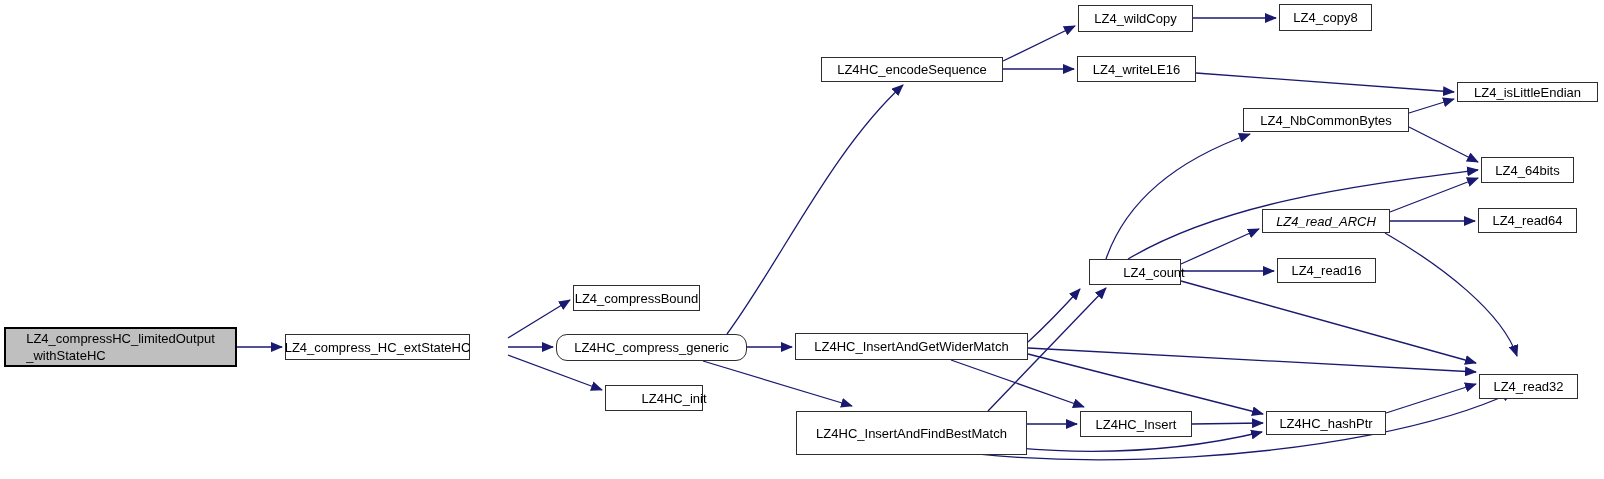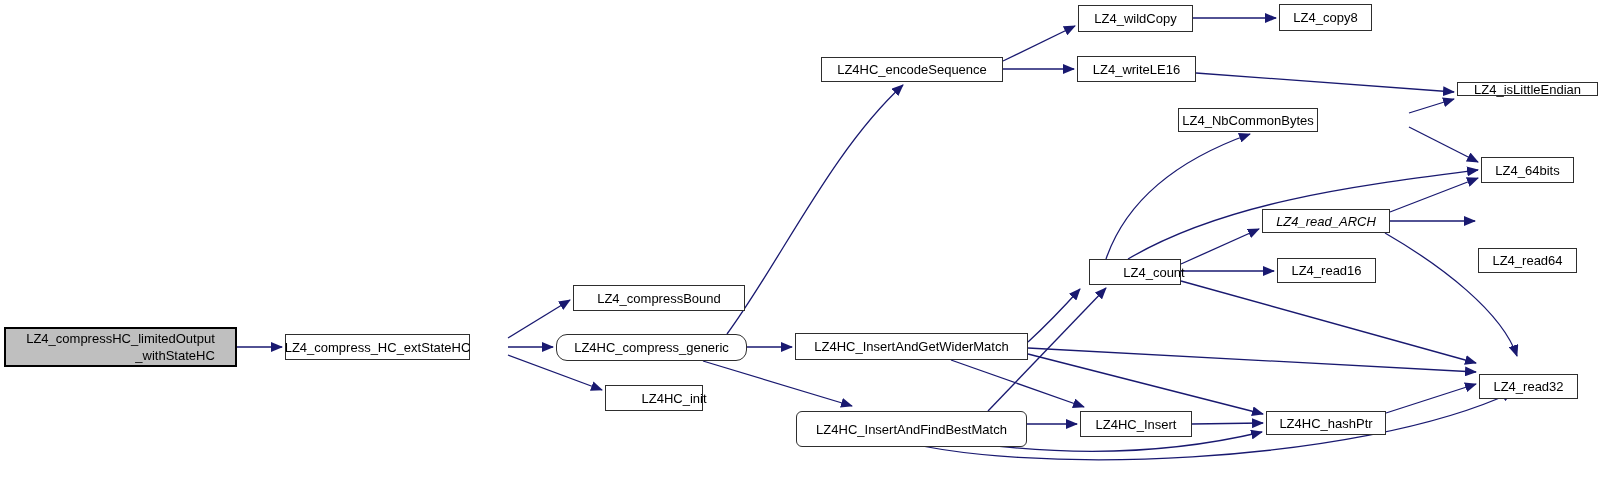--- a/index.html
+++ b/index.html
@@ -16,21 +16,21 @@
     position: absolute;
     box-sizing: border-box;
     background: #ffffff;
     border: 1px solid #2e2e2e;
     color: #000000;
     font-size: 13px;
     line-height: 17px;
     display: flex;
     align-items: center;
     justify-content: center;
-    text-align: right;
+    text-align: left;
     white-space: pre-line;
     cursor: pointer;
     z-index: 2;
   }
   .node.highlight {
     background: #bfbfbf;
     border: 2px solid #000000;
   }
 </style>
 </head>
@@ -71,32 +71,32 @@
       <path d="M988,411 L1106,288" fill="none" stroke="#191970" stroke-width="1.3" marker-end="url(#arrow)"></path>
       <path d="M1027,424 L1077,424" fill="none" stroke="#191970" stroke-width="1.3" marker-end="url(#arrow)"></path>
       <path d="M935,437 Q1110,468 1262,432" fill="none" stroke="#191970" stroke-width="1.3" marker-end="url(#arrow)"></path>
       <path d="M885,437 C1020,478 1360,464 1513,392" fill="none" stroke="#191970" stroke-width="1.3" marker-end="url(#arrow)"></path>
       <path d="M1192,424 L1263,423" fill="none" stroke="#191970" stroke-width="1.3" marker-end="url(#arrow)"></path>
       <path d="M1386,413 L1476,384" fill="none" stroke="#191970" stroke-width="1.3" marker-end="url(#arrow)"></path>
     </svg>
     <div class="node highlight" style="left: 4px; top: 327px; width: 233px; height: 40px;">LZ4_compressHC_limitedOutput
 _withStateHC</div>
     <div class="node" style="left: 285px; top: 334px; width: 185px; height: 26px;">LZ4_compress_HC_extStateHC</div>
-    <div class="node" style="left: 573px; top: 285px; width: 172px; height: 26px;">LZ4_compressBound</div>
+    <div class="node" style="left: 573px; top: 285px; width: 127px; height: 26px;">LZ4_compressBound</div>
     <div class="node" style="left: 556px; top: 334px; width: 191px; height: 27px; border-radius: 11px;">LZ4HC_compress_generic</div>
     <div class="node" style="left: 605px; top: 385px; width: 98px; height: 26px; padding-left: 40px;">LZ4HC_init</div>
     <div class="node" style="left: 821px; top: 57px; width: 182px; height: 25px;">LZ4HC_encodeSequence</div>
     <div class="node" style="left: 1078px; top: 5px; width: 115px; height: 27px;">LZ4_wildCopy</div>
     <div class="node" style="left: 1279px; top: 4px; width: 93px; height: 27px;">LZ4_copy8</div>
     <div class="node" style="left: 1077px; top: 56px; width: 119px; height: 26px;">LZ4_writeLE16</div>
-    <div class="node" style="left: 1457px; top: 82px; width: 141px; height: 14px;">LZ4_isLittleEndian</div>
-    <div class="node" style="left: 1178px; top: 108px; width: 140px; height: 24px;">LZ4_NbCommonBytes</div>
+    <div class="node" style="left: 1457px; top: 82px; width: 141px; height: 20px;">LZ4_isLittleEndian</div>
+    <div class="node" style="left: 1243px; top: 108px; width: 166px; height: 24px;">LZ4_NbCommonBytes</div>
     <div class="node" style="left: 1481px; top: 157px; width: 93px; height: 26px;">LZ4_64bits</div>
     <div class="node" style="left: 1262px; top: 209px; width: 128px; height: 24px; font-style: italic;">LZ4_read_ARCH</div>
-    <div class="node" style="left: 1478px; top: 208px; width: 99px; height: 25px; margin-top: 40px;">LZ4_read64</div>
+    <div class="node" style="left: 1478px; top: 208px; width: 99px; height: 25px;">LZ4_read64</div>
     <div class="node" style="left: 1089px; top: 259px; width: 92px; height: 26px; padding-left: 38px;">LZ4_count</div>
     <div class="node" style="left: 1277px; top: 258px; width: 99px; height: 25px;">LZ4_read16</div>
     <div class="node" style="left: 1479px; top: 360px; width: 99px; height: 25px; margin-top: 14px;">LZ4_read32</div>
     <div class="node" style="left: 795px; top: 333px; width: 233px; height: 27px;">LZ4HC_InsertAndGetWiderMatch</div>
-    <div class="node" style="left: 796px; top: 411px; width: 231px; height: 36px; border-radius: 6px;">LZ4HC_InsertAndFindBestMatch</div>
+    <div class="node" style="left: 796px; top: 411px; width: 231px; height: 44px;">LZ4HC_InsertAndFindBestMatch</div>
     <div class="node" style="left: 1080px; top: 411px; width: 112px; height: 26px;">LZ4HC_Insert</div>
     <div class="node" style="left: 1266px; top: 411px; width: 120px; height: 24px;">LZ4HC_hashPtr</div>
   </div>
 
 </body></html>

